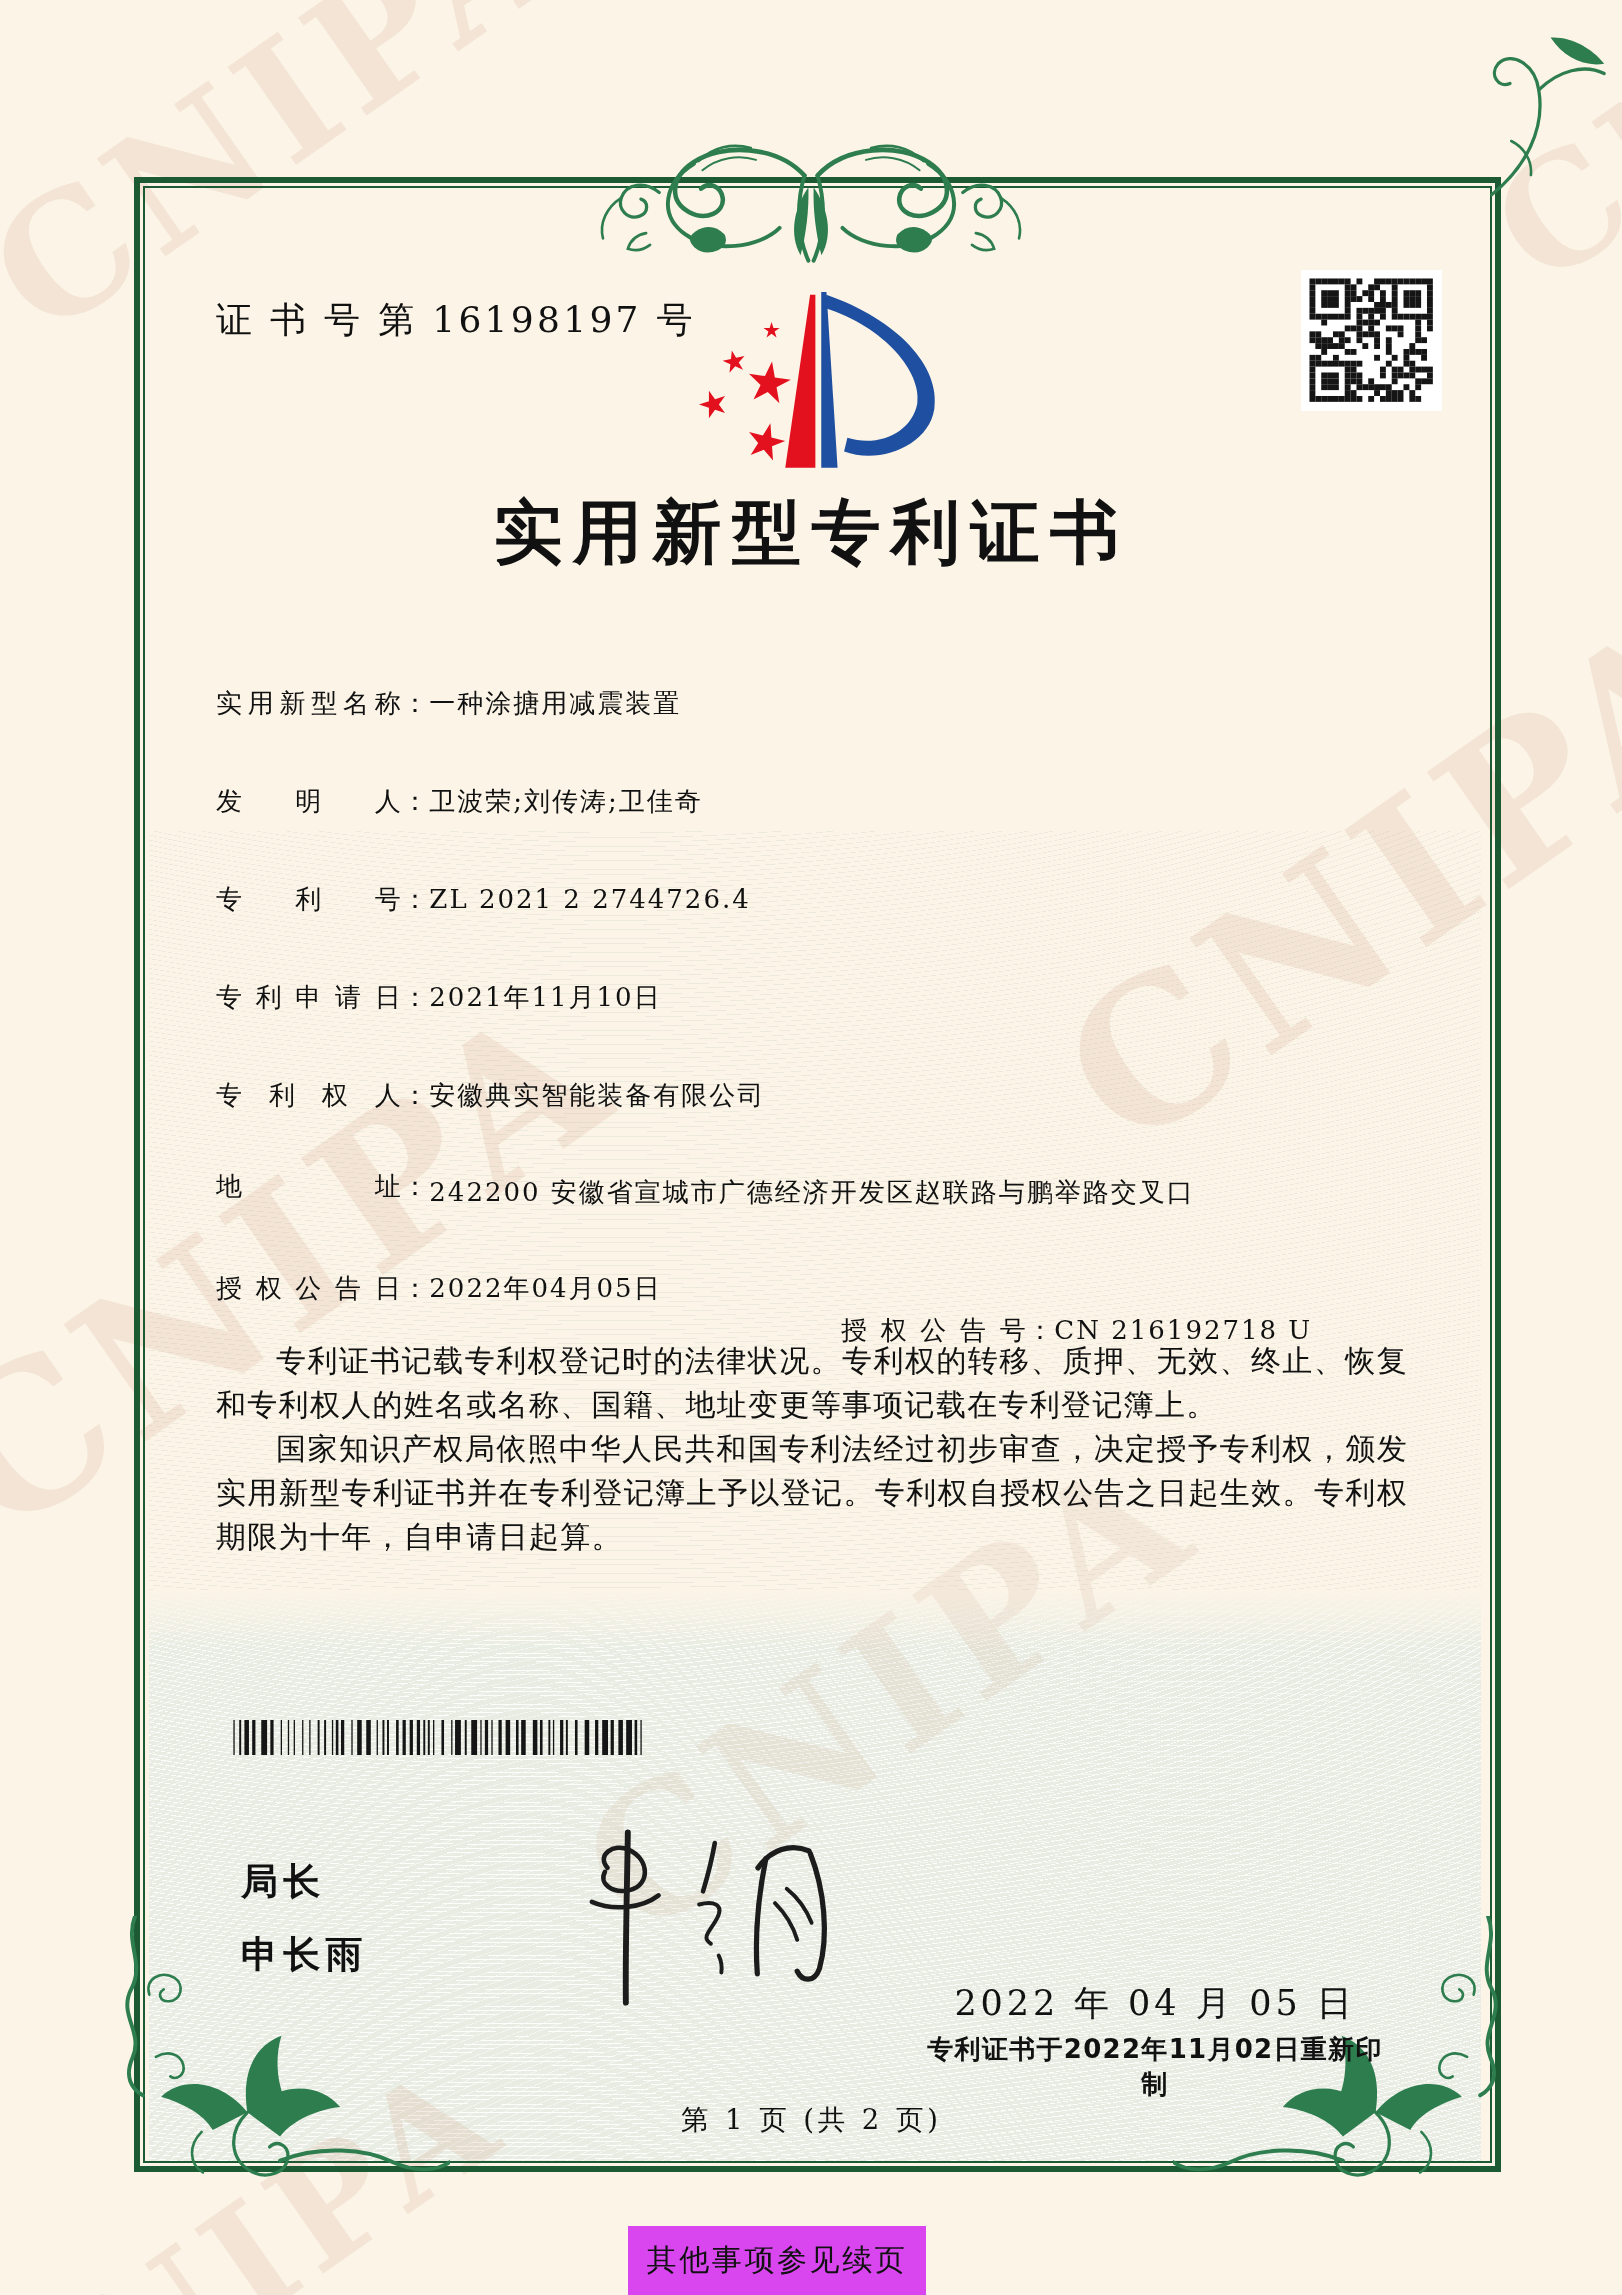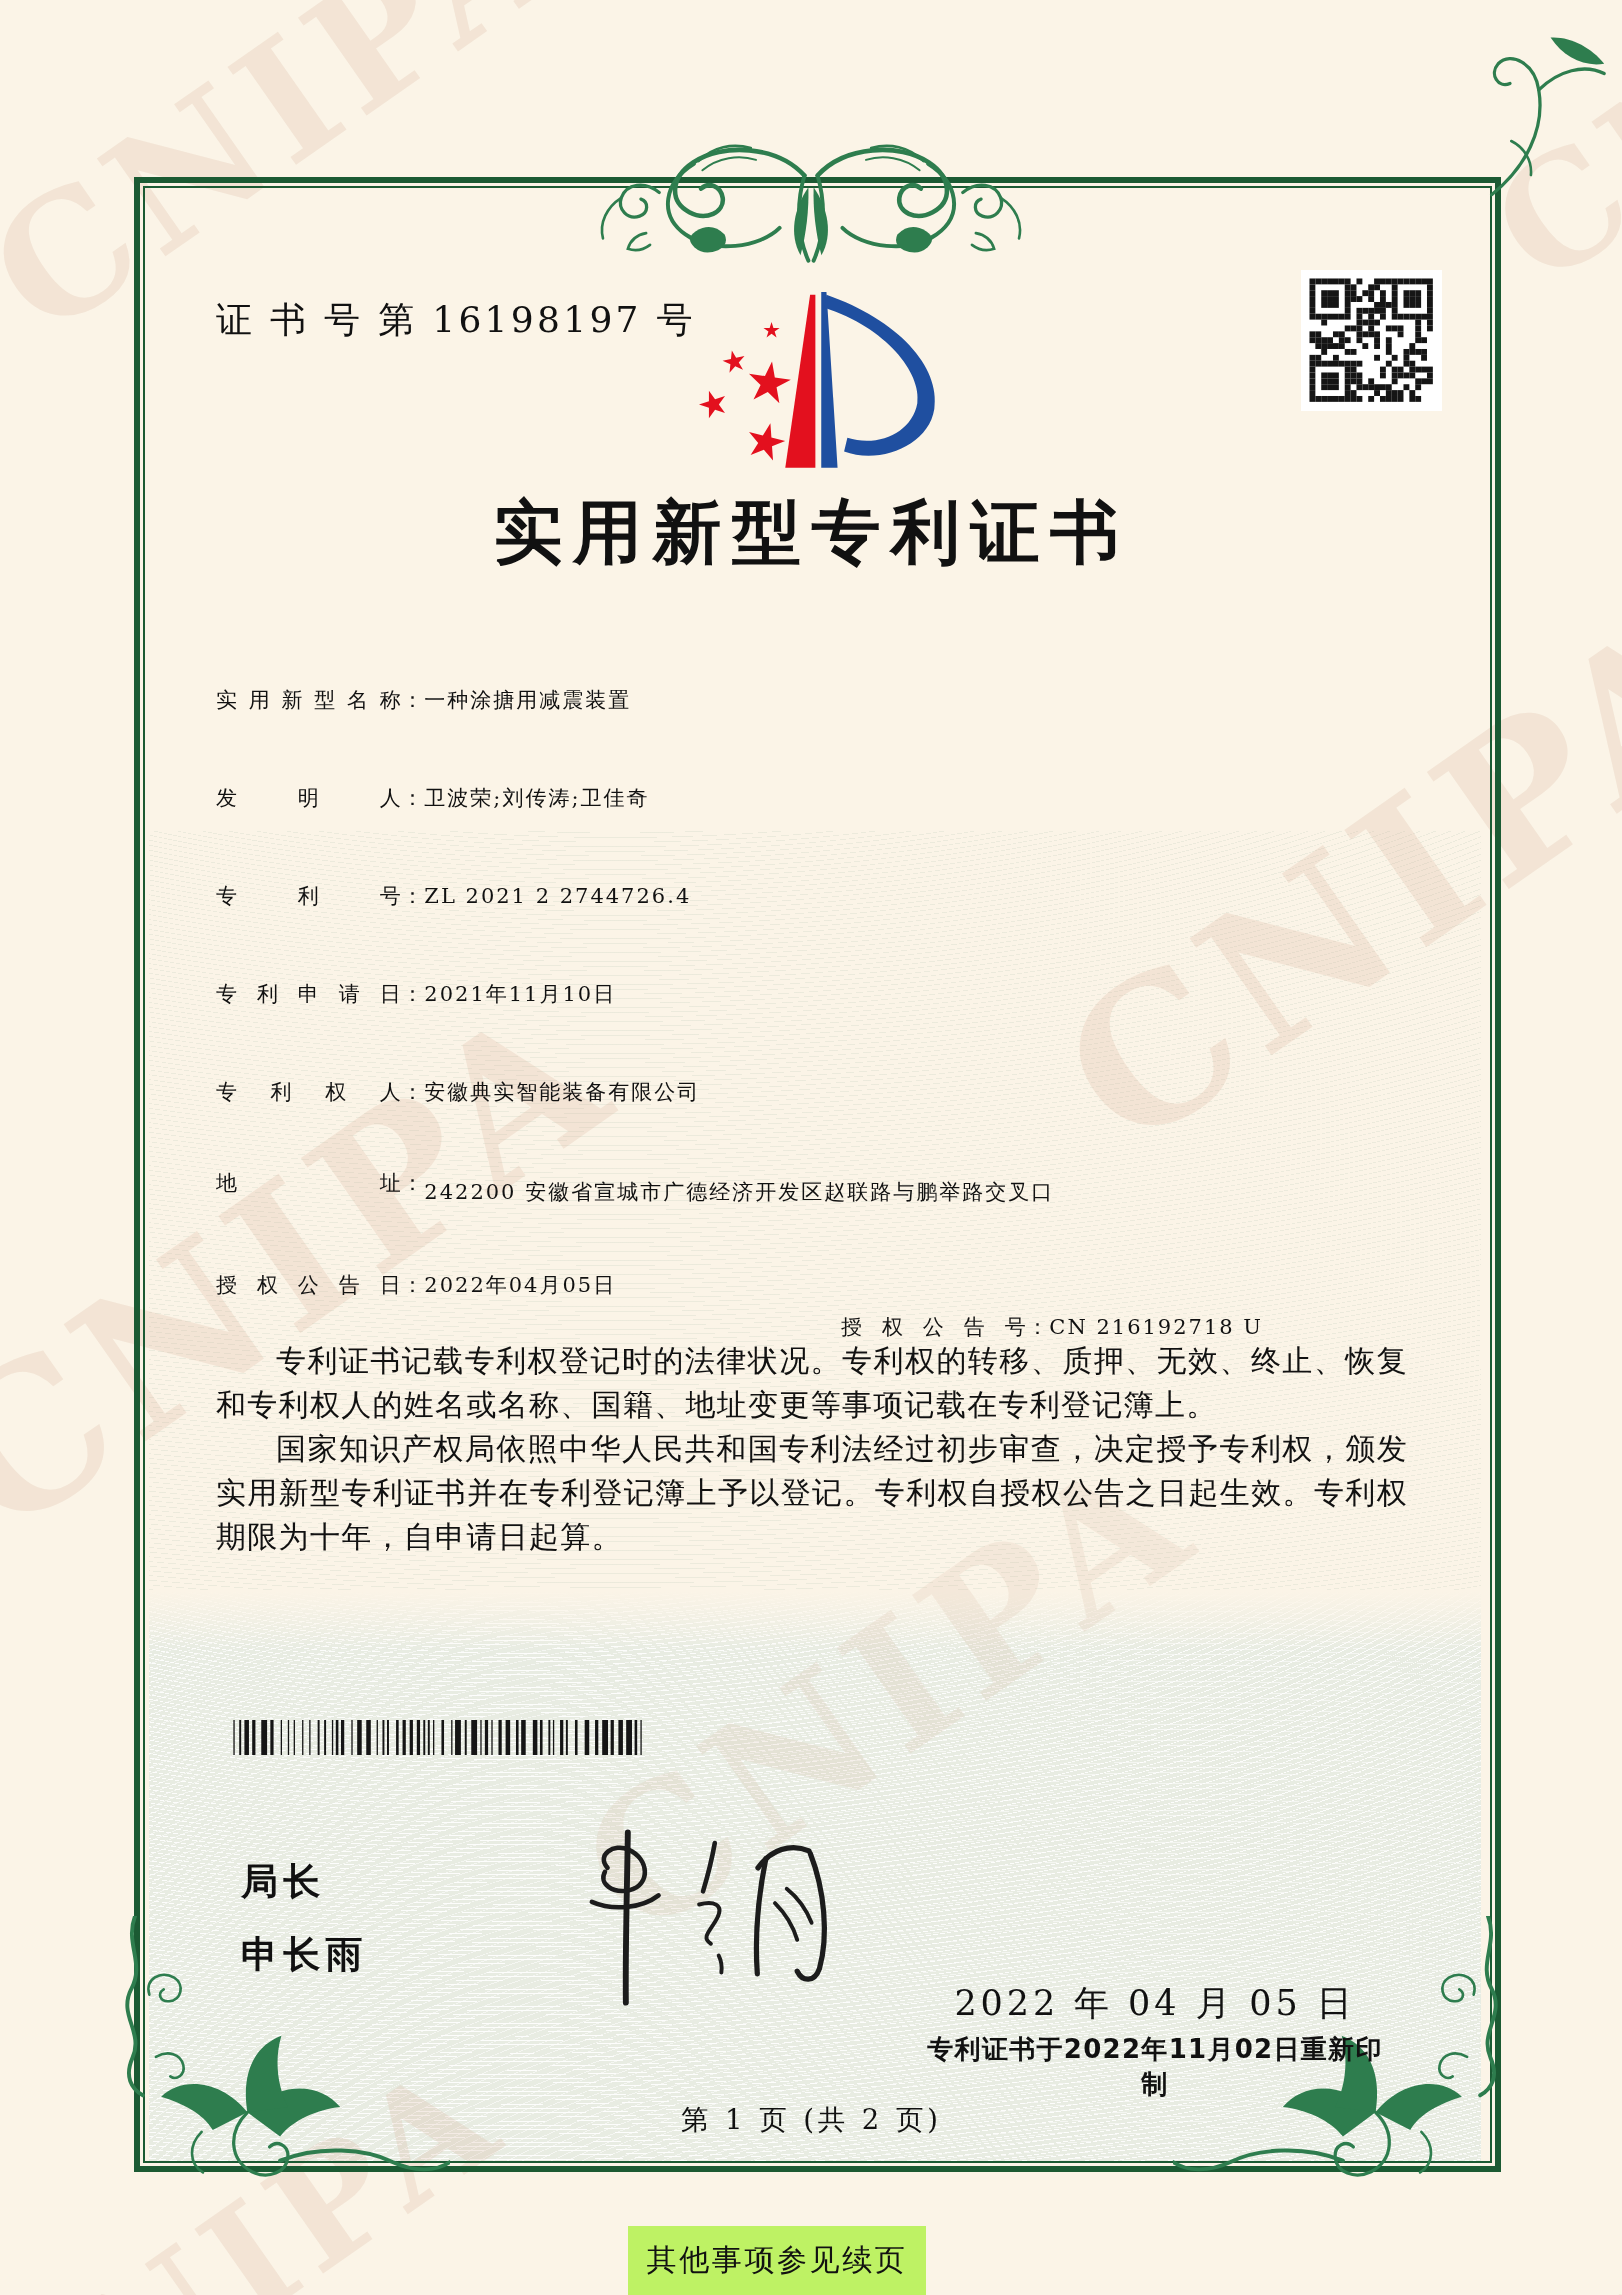--- a/index.html
+++ b/index.html
@@ -19,33 +19,33 @@
   .band-strong:before{content:"";position:absolute;left:0;top:0;right:0;height:59px;
         background:linear-gradient(#fbf4e7,rgba(251,244,231,0));}
   
   .frame{position:absolute;left:134px;top:177px;width:1355px;height:1983px;border:6.5px solid #1b5a33;z-index:2;}
   .frame-inner{position:absolute;inset:2.6px;border:2.6px solid #1b5a33;}
   .orn{position:absolute;z-index:3;pointer-events:none;}
   
   .ct{position:absolute;z-index:4;}
   .certno{left:216px;top:296px;font-size:36px;letter-spacing:3.3px;}
   .title{left:0;width:1623px;top:487px;text-align:center;font-size:69px;font-weight:bold;letter-spacing:10.5px;}
-  .row{left:216px;width:1217px;font-size:21px;letter-spacing:1.3px;white-space:nowrap;}
+  .row{left:216px;width:1217px;font-size:26px;letter-spacing:1.3px;white-space:nowrap;}
   .flabel{display:inline-block;width:186px;text-align:justify;text-align-last:justify;vertical-align:top;}
   .fvalue{letter-spacing:2px;}
   .addr{display:inline-block;width:982px;white-space:normal;vertical-align:top;line-height:46px;}
   .pair2{position:absolute;left:625px;top:0;margin-top:42px;}
   .paras{left:216px;top:1339px;width:1192px;font-size:30px;line-height:44px;text-align:justify;letter-spacing:1.3px;}
   .paras p{margin:0;text-indent:2em;}
   .dlabel{font-family:"DejaVu Sans","Liberation Sans",sans-serif;font-weight:bold;font-size:37px;letter-spacing:5.2px;}
   .issuedate{left:926px;top:1980px;width:458px;text-align:center;font-size:35px;letter-spacing:3.9px;}
   .reprint{left:926px;top:2032px;width:458px;text-align:center;font-family:"DejaVu Sans","Liberation Sans",sans-serif;
            font-weight:bold;font-size:26px;letter-spacing:1.3px;}
   .pageno{left:0;width:1623px;top:2102px;text-align:center;font-size:27.5px;letter-spacing:3.9px;}
-  .footer-strip{left:628px;top:2226px;width:298px;height:69px;background:#bef264;display:flex;align-items:center;
+  .footer-strip{left:628px;top:2226px;width:298px;height:69px;background:#d946ef;display:flex;align-items:center;
            justify-content:center;font-size:30px;letter-spacing:2.6px;z-index:4;}
   svg{display:block;}
 </style>
 </head>
 <body>
 
 <div id="page">
 
   <div class="wm" style="left:-46px;top:13px;font-size:164px;">CNIPA</div>
   <div class="wm" style="left:1459px;top:-13px;font-size:151px;">CNIPA</div>

